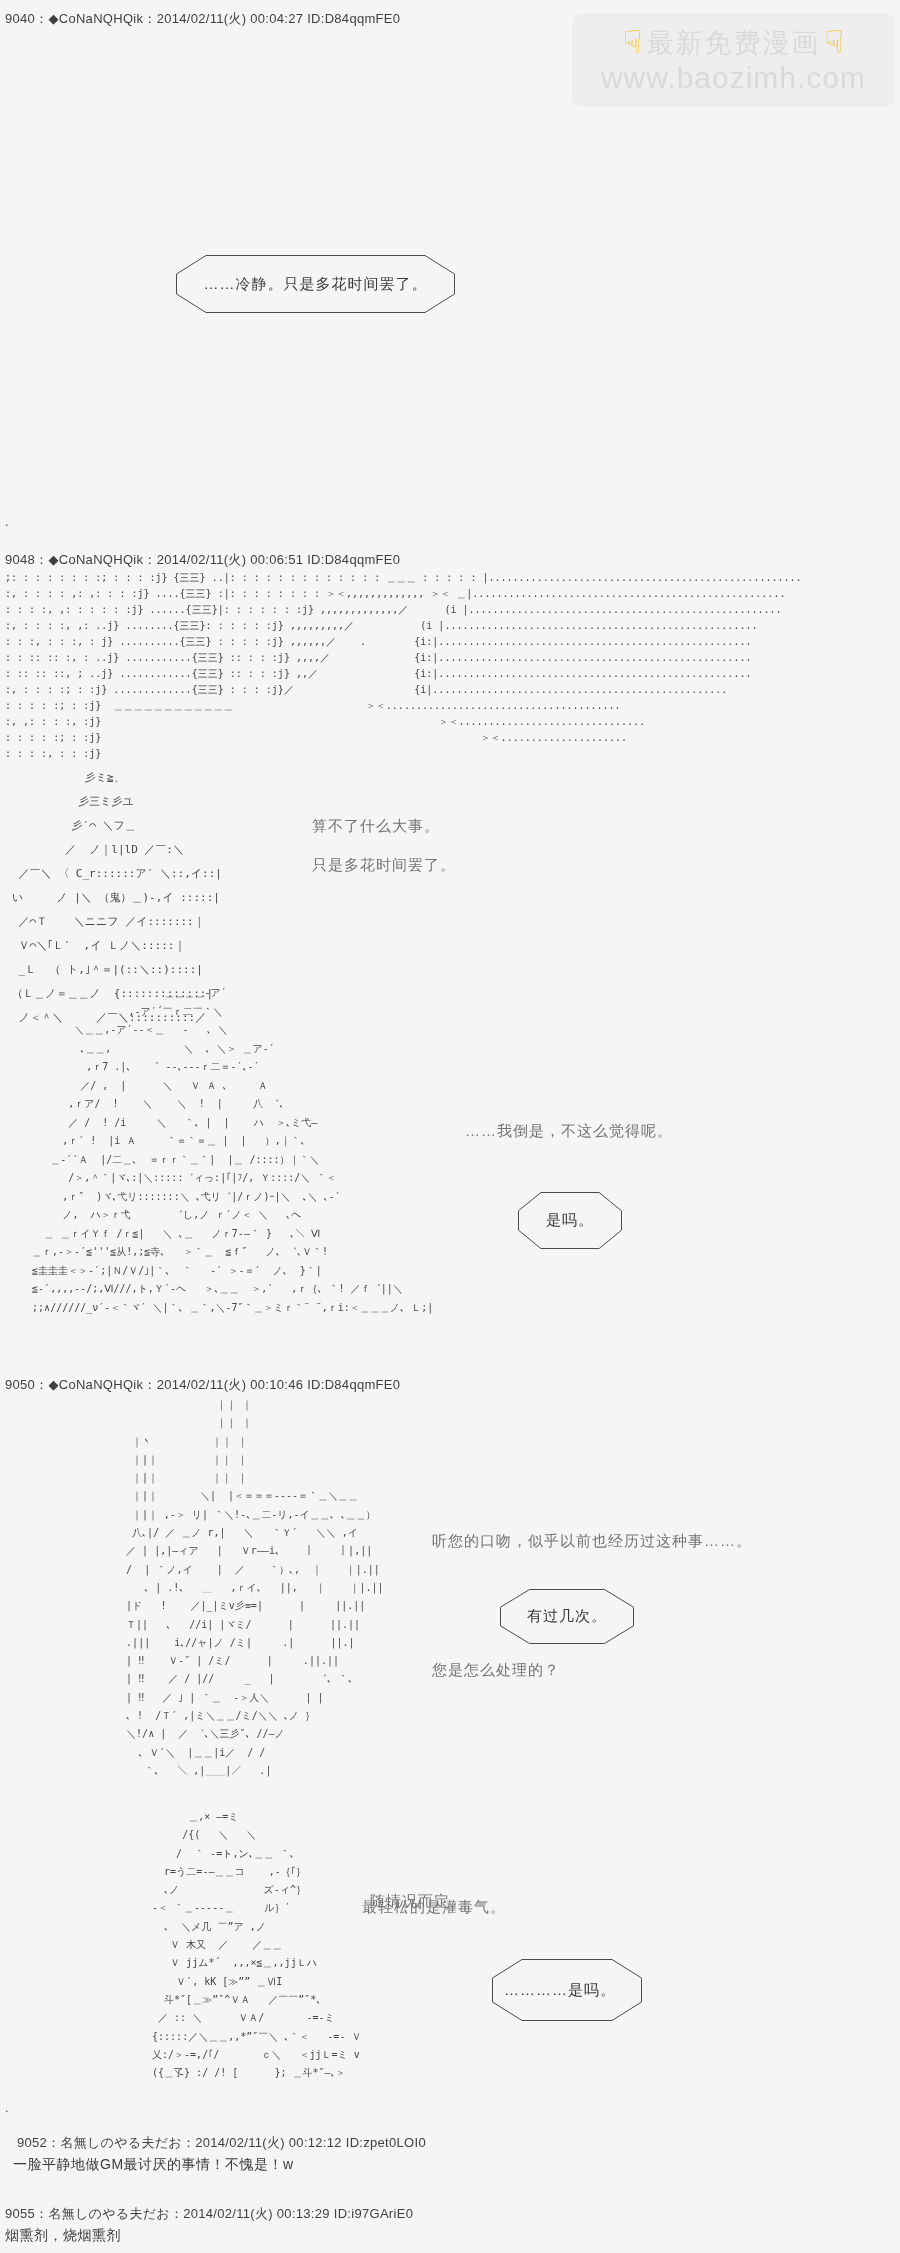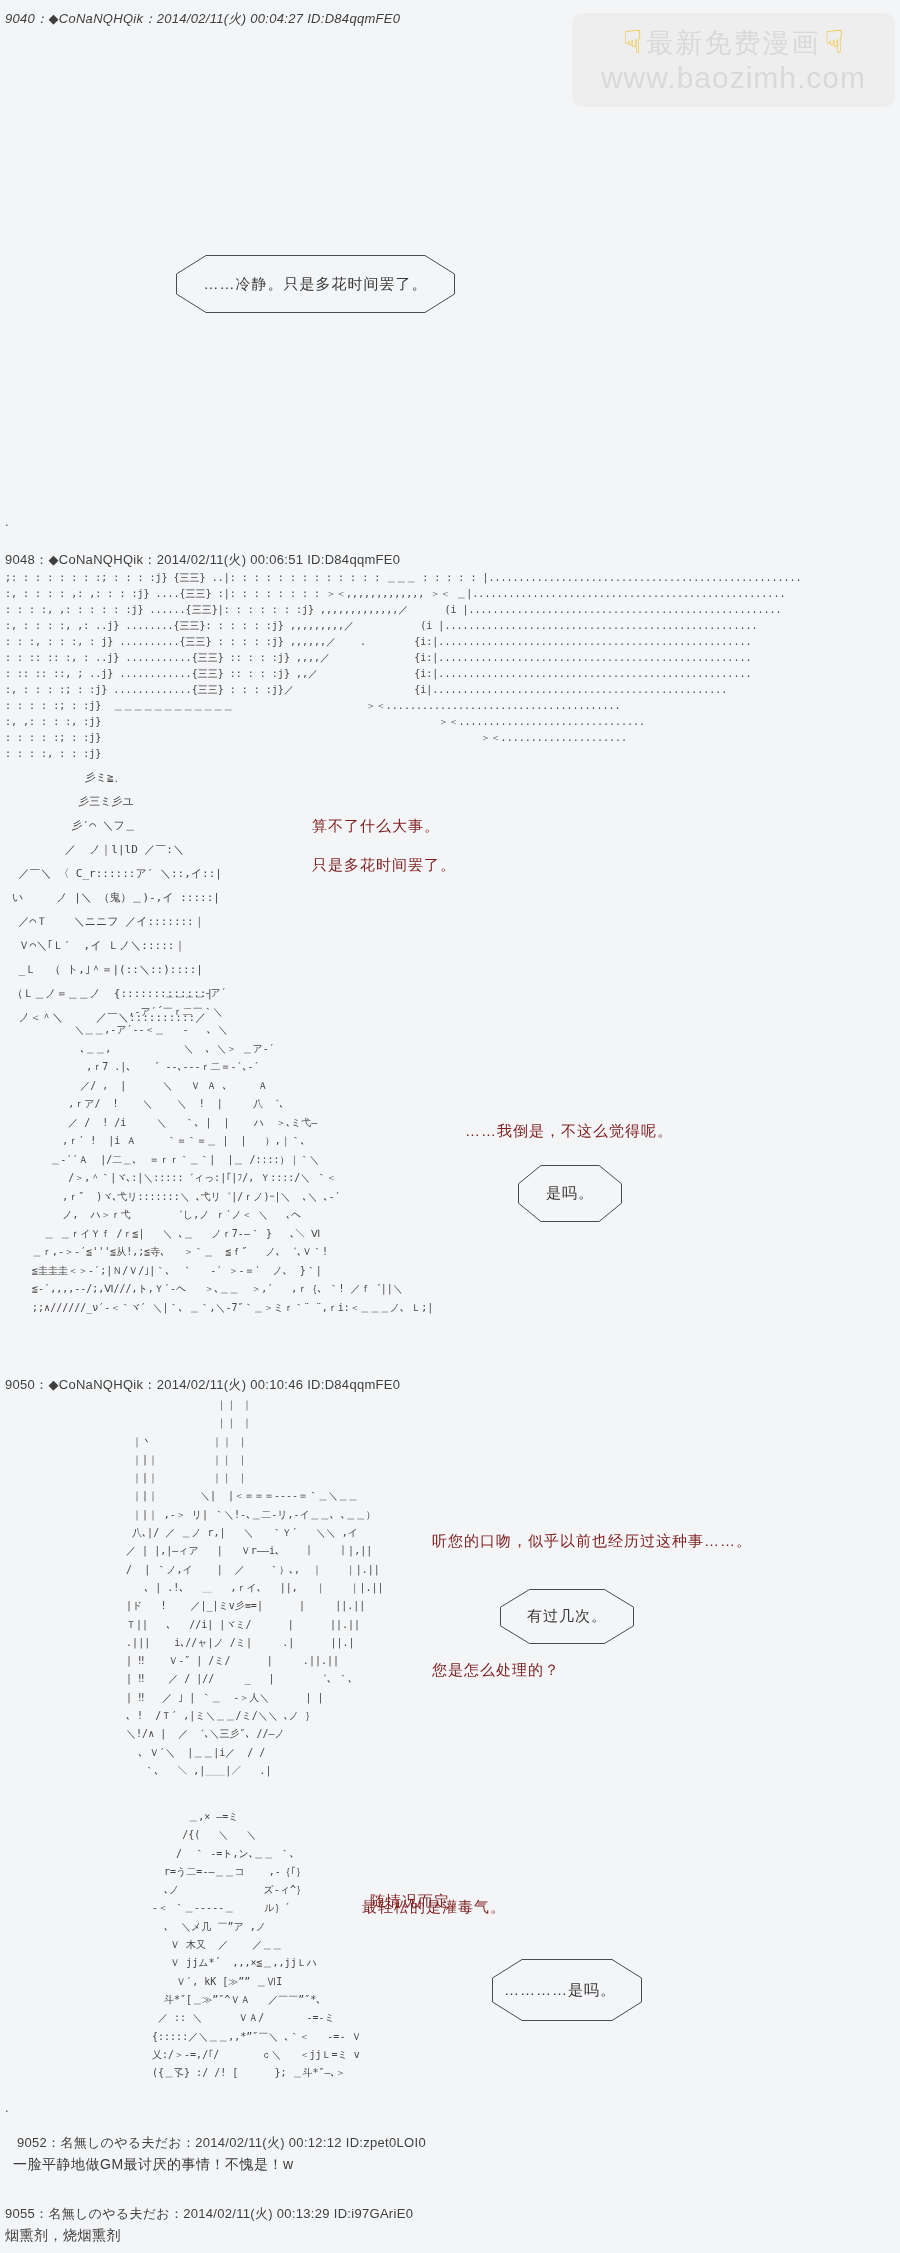--- a/index.html
+++ b/index.html
@@ -6,39 +6,39 @@
   body{background:#f4f5f7;font-family:"Liberation Sans","DejaVu Sans",sans-serif;}
   #page{position:relative;width:900px;height:2253px;background:#f4f5f7;overflow:hidden;}
 
   .post-header{position:absolute;font-size:13px;color:#3f3f3f;white-space:nowrap;letter-spacing:.3px;}
   .comment{position:absolute;font-size:14px;color:#3a3a3a;white-space:nowrap;letter-spacing:.5px;}
   .dot{position:absolute;font-size:13px;color:#555;}
 
   .aa{position:absolute;margin:0;font-family:"DejaVu Sans Mono",monospace;
       font-size:10px;color:#454545;white-space:pre;letter-spacing:0;}
 
-  .dialogue{position:absolute;font-size:15px;color:#7f1d1d;white-space:nowrap;letter-spacing:1px;}
+  .dialogue{position:absolute;font-size:15px;color:#737373;white-space:nowrap;letter-spacing:1px;}
 
   .bubble{position:absolute;display:flex;align-items:center;justify-content:center;}
   .bubble svg{position:absolute;inset:0;}
   .bubble .bubble-text{position:relative;font-size:15px;color:#383838;letter-spacing:1px;white-space:nowrap;}
 
   .promo{position:absolute;left:572px;top:13px;width:323px;height:94px;background:#eeeeee;
          border-radius:10px;display:flex;flex-direction:column;align-items:center;justify-content:center;}
   .promo-line1{display:flex;align-items:center;gap:4px;line-height:1;}
   .promo-title{font-size:27px;color:#d9d9d9;letter-spacing:2px;}
   .promo-hand{font-size:32px;color:#f2c230;line-height:1;transform:translateY(-2px);}
   .promo-url{font-size:30px;color:#d9d9d9;letter-spacing:1px;line-height:1;margin-top:3px;}
 </style>
 </head>
 <body>
 
 <div id="page">
 
-  <div class="post-header" style="left:5px;top:10px;font-style:italic;">9040：◆CoNaNQHQik：2014/02/11(火) 00:04:27 ID:D84qqmFE0</div>
+  <div class="post-header" style="left:5px;top:10px;">9040：◆CoNaNQHQik：2014/02/11(火) 00:04:27 ID:D84qqmFE0</div>
 
   <div class="promo">
     <div class="promo-line1">
       <span class="promo-hand">☟</span>
       <span class="promo-title">最新免费漫画</span>
       <span class="promo-hand">☟</span>
     </div>
     <div class="promo-url">www.baozimh.com</div>
   </div>
 
@@ -95,21 +95,21 @@
          ,ｒ″  )ヾ､弋リ:::::::＼ ､弋リ゛|/ｒノ)ｰ|＼  ､＼ ､-′
          ノ,  ハ＞ｒ弋       ゛し,ノ ｒ′ノ＜ ＼   ､ヘ
       ＿ ＿ｒイＹｆ /ｒ≦|   ＼ ､＿   ノｒ7-―｀ }   ､＼ Ⅵ
     ＿ｒ,-＞-′≦'''≦从!,;≦寺､   ＞｀＿  ≦ｆ″   ノ､ ゛､Ｖ｀!
     ≦圭圭圭＜＞-′;|Ｎ/Ｖ/｣|｀､  ｀   -′ ＞-＝′  ノ､  }｀|
     ≦-′,,,,--/;,Ⅵ///,ト,Ｙ′-ヘ   ＞､＿＿  ＞,′   ,ｒ｛､ ｀! ／ｆ゜||＼
     ;;∧//////_ν′-＜｀ヾ′ ＼|｀､ ＿｀,＼-7″｀＿＞ミｒ｀¨ ¨,ｒi:＜＿＿＿ノ､ Ｌ;|</pre>
 
   <div class="dialogue" style="left:465px;top:1122px;">……我倒是，不这么觉得呢。</div>
 
-  <div class="bubble" style="left:518px;top:1165px;width:104px;height:57px;text-align:center;">
+  <div class="bubble" style="left:518px;top:1192px;width:104px;height:57px;text-align:center;">
       <svg width="104" height="57">
         <polygon points="22.88,0.5 81.12,0.5 103.5,18.810000000000002 103.5,38.19 81.12,56.5 22.88,56.5 0.5,38.19 0.5,18.810000000000002" fill="none" stroke="#4a4a4a" stroke-width="1"></polygon>
       </svg>
     <span class="bubble-text">是吗。</span>
   </div>
 
   <div class="post-header" style="left:5px;top:1376px;">9050：◆CoNaNQHQik：2014/02/11(火) 00:10:46 ID:D84qqmFE0</div>
 
   <pre class="aa" style="left:96px;top:1396px;line-height:18.3px;">                    ｜｜ ｜
                     ｜｜ ｜

